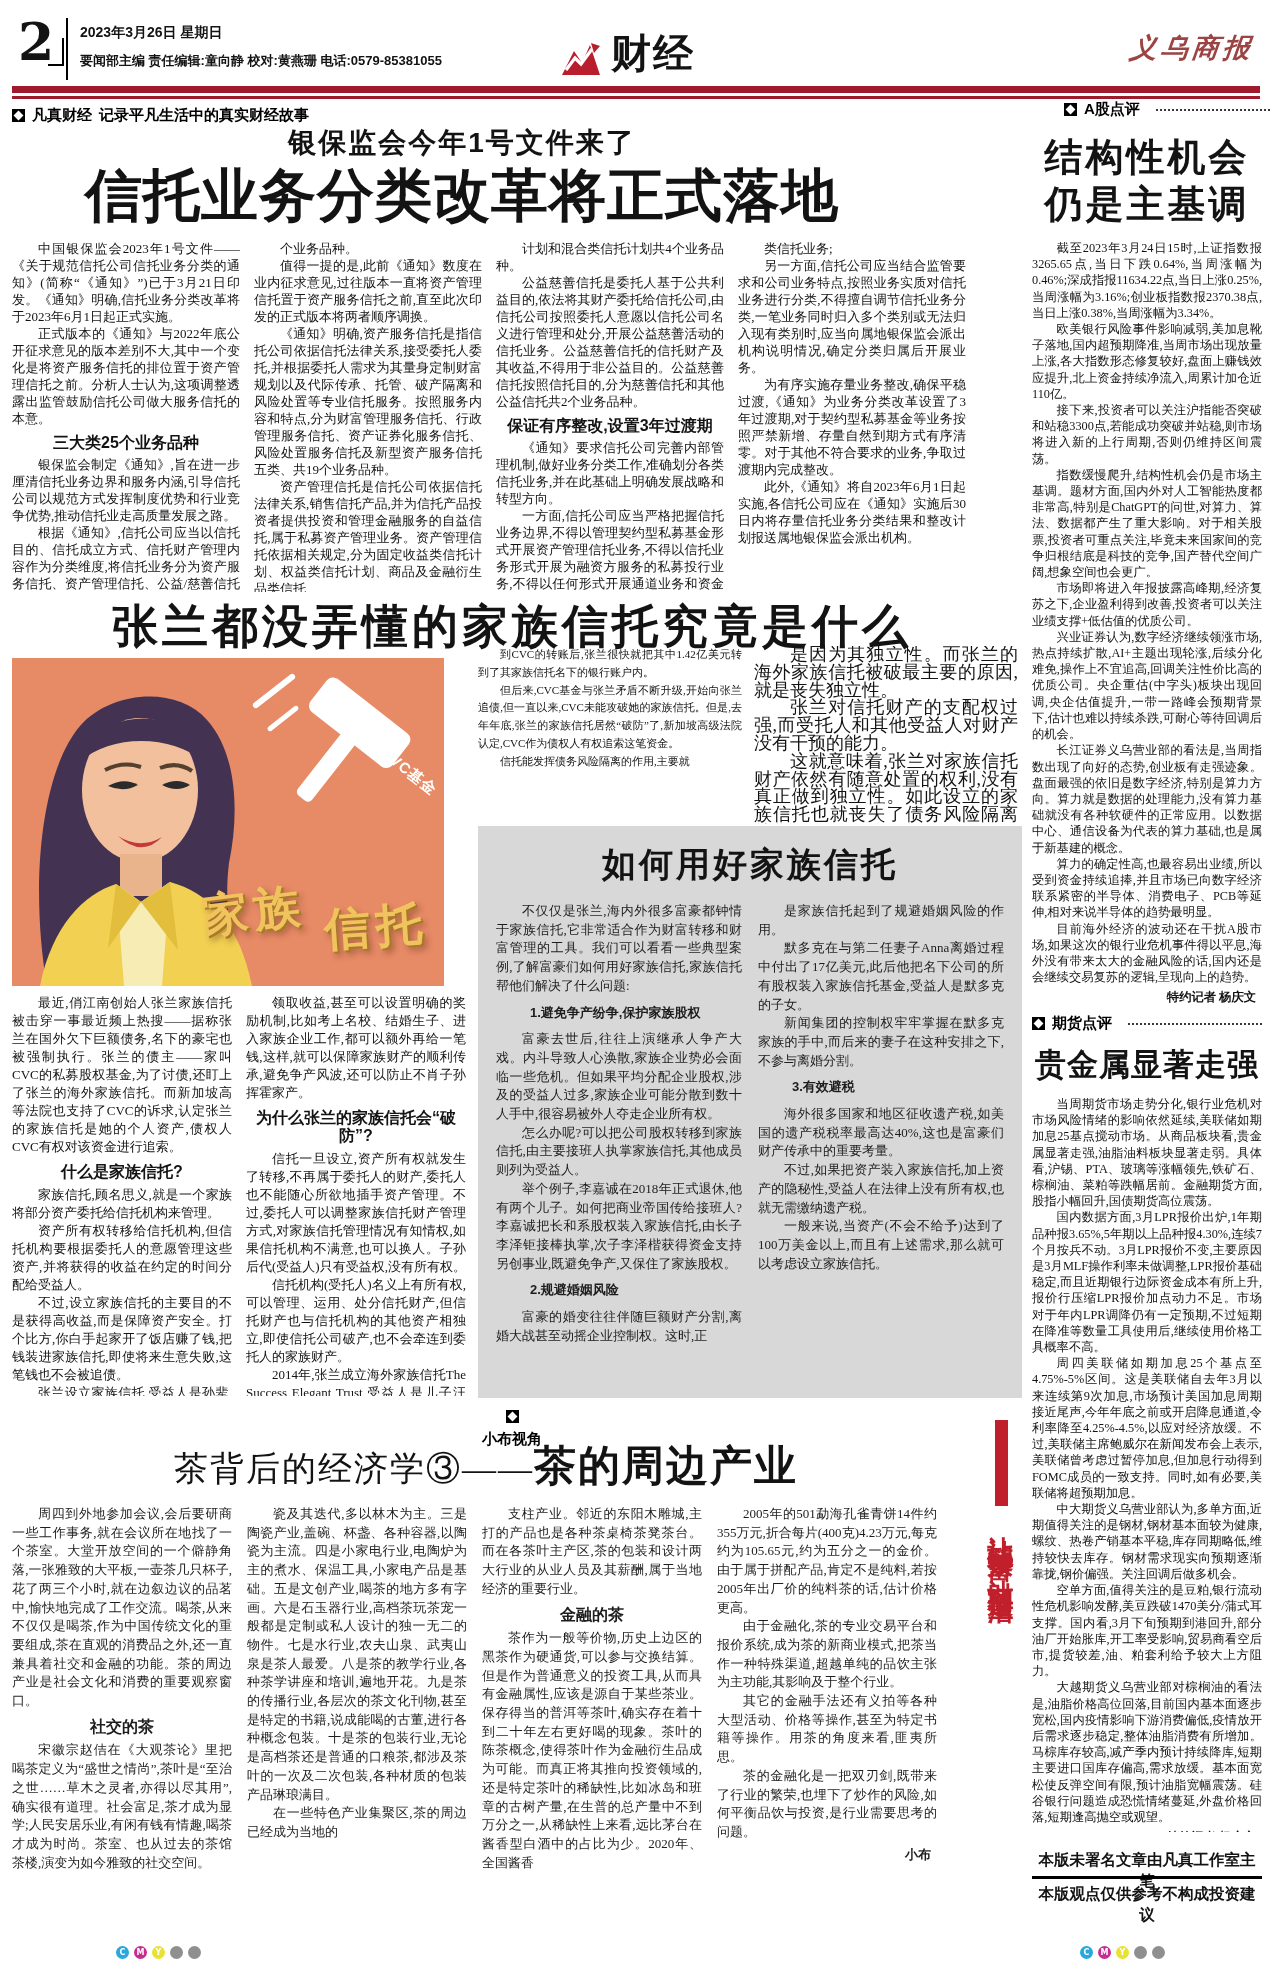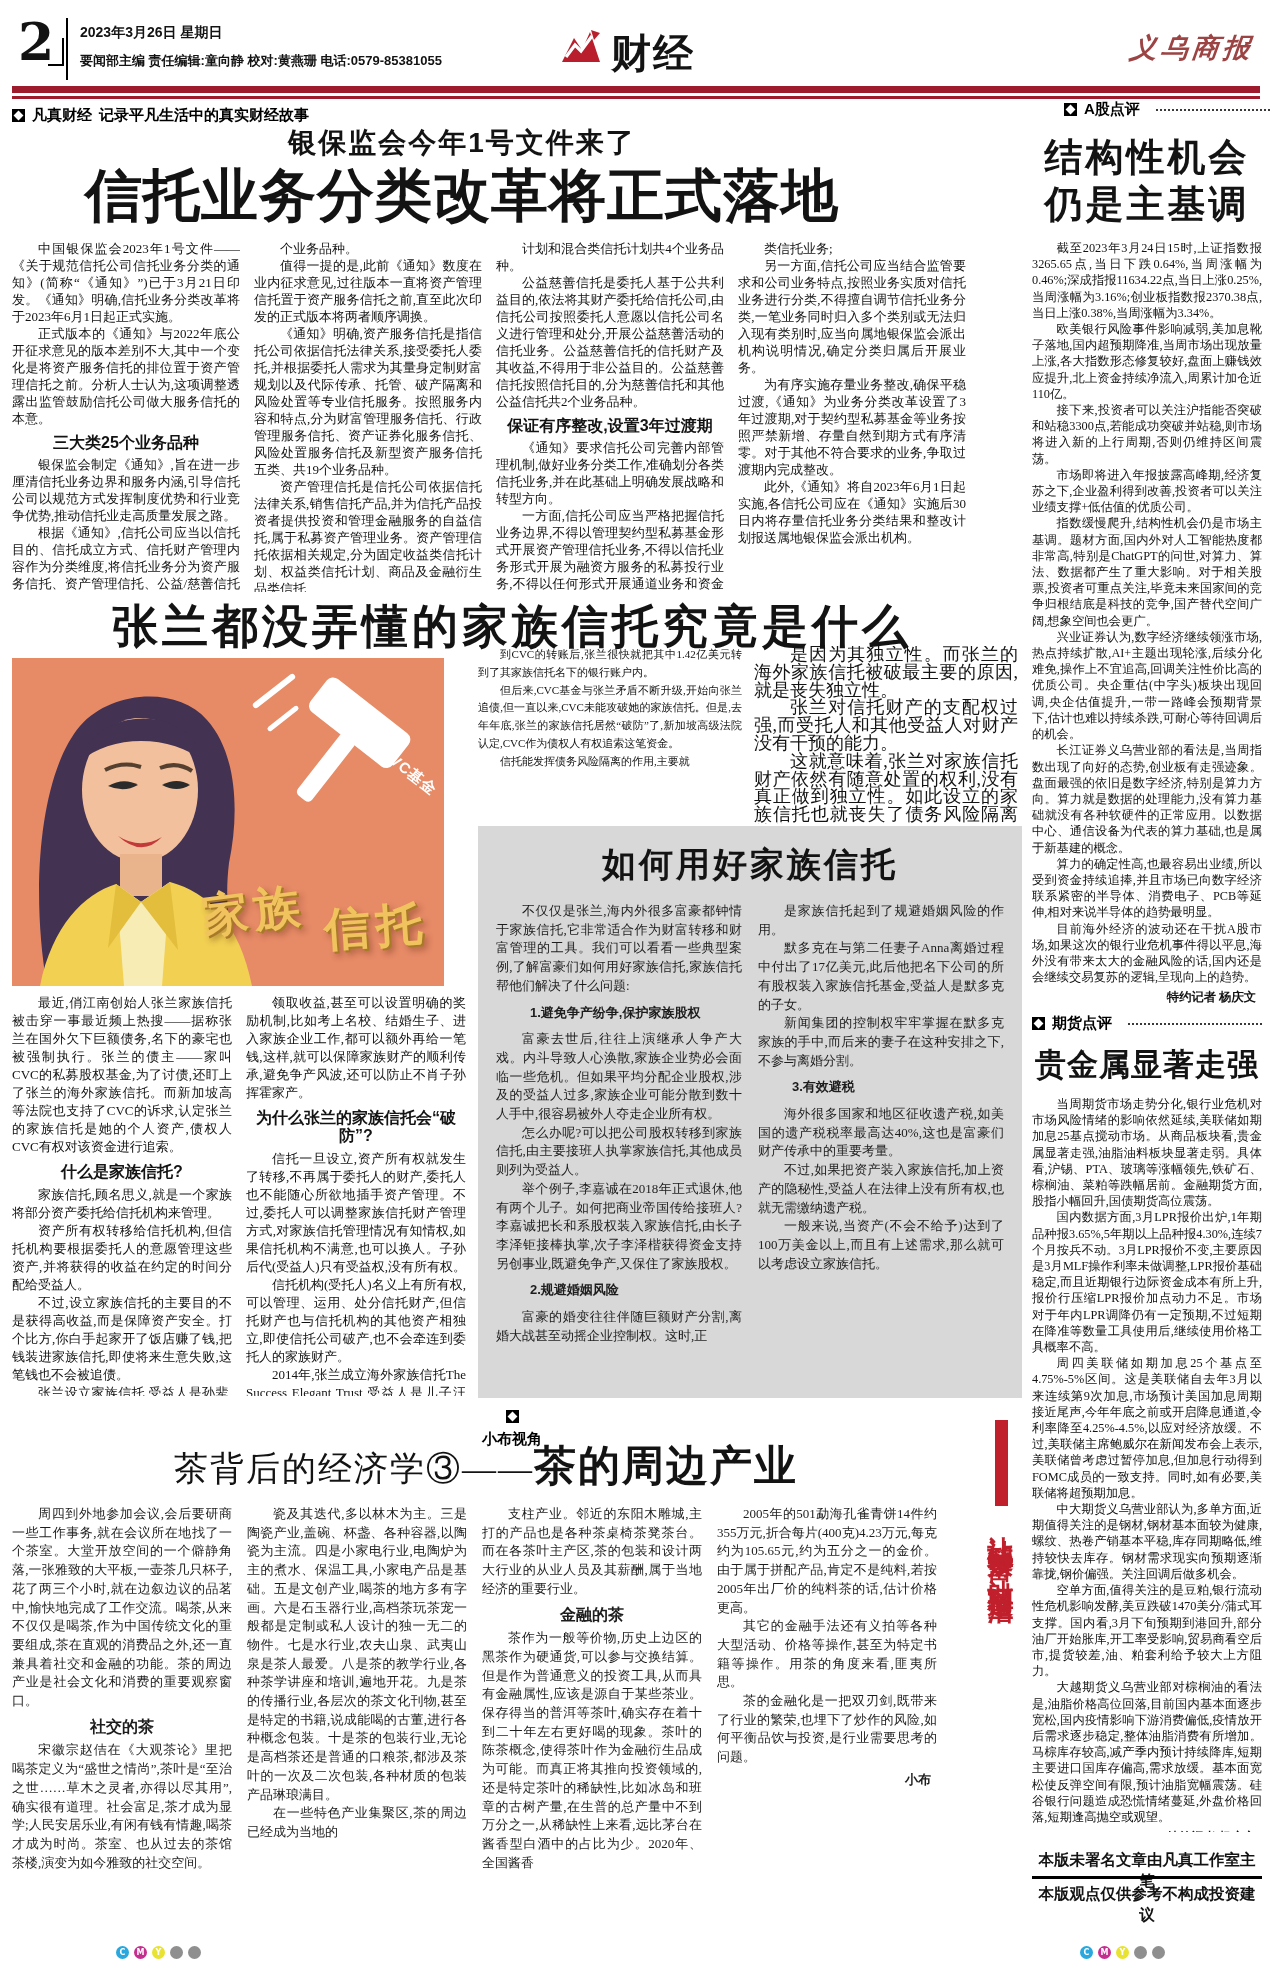--- a/index.html
+++ b/index.html
@@ -6,21 +6,21 @@
   .page{position:relative;width:1272px;height:1971px;background:#fff;overflow:hidden;
         font-family:"Liberation Serif",serif;color:#131313;}
   .abs{position:absolute;}
   
   .pagenum{font-family:"DejaVu Serif",serif;font-weight:700;font-size:52px;line-height:56px;}
   .pagenum::after{content:"";position:absolute;right:-10px;bottom:4px;width:14px;height:26px;
         border-right:2.5px solid #000;border-bottom:2.5px solid #000;}
   .hdr-divider{width:2px;background:#000;}
   .issue-line1{font-family:"Liberation Sans",sans-serif;font-weight:700;font-size:14px;}
   .issue-line2{font-family:"Liberation Sans",sans-serif;font-weight:700;font-size:13px;}
-  .section-wrap{display:flex;align-items:flex-start;gap:9px;}
+  .section-wrap{display:flex;align-items:flex-end;gap:9px;}
   .section-title{font-family:"Liberation Sans",sans-serif;font-weight:900;font-size:40px;letter-spacing:2px;}
   .masthead{font-family:"DejaVu Serif",serif;font-style:italic;font-weight:700;font-size:27px;
         color:#9c4343;letter-spacing:4px;transform:skewX(-6deg);}
   .rule-thick{height:7px;background:#9e1b2e;}
   .rule-thin{height:3px;background:#9e1b2e;}
   
   .tagrow{display:flex;align-items:center;gap:7px;font-family:"Liberation Sans",sans-serif;
         font-weight:700;font-size:15px;color:#000;}
   .tag-ico{width:13px;height:13px;background:#000;display:inline-block;position:relative;flex:0 0 auto;}
   .tag-ico::after{content:"";position:absolute;left:3px;top:3px;width:7px;height:7px;background:#fff;transform:rotate(45deg);}
@@ -224,20 +224,21 @@
       <div class="para">瓷及其迭代,多以林木为主。三是陶瓷产业,盖碗、杯盏、各种容器,以陶瓷为主流。四是小家电行业,电陶炉为主的煮水、保温工具,小家电产品是基础。五是文创产业,喝茶的地方多有字画。六是石玉器行业,高档茶玩茶宠一般都是定制或私人设计的独一无二的物件。七是水行业,农夫山泉、武夷山泉是茶人最爱。八是茶的教学行业,各种茶学讲座和培训,遍地开花。九是茶的传播行业,各层次的茶文化刊物,甚至是特定的书籍,说成能喝的古董,进行各种概念包装。十是茶的包装行业,无论是高档茶还是普通的口粮茶,都涉及茶叶的一次及二次包装,各种材质的包装产品琳琅满目。</div>
       <div class="para">在一些特色产业集聚区,茶的周边已经成为当地的</div>
     </div>
   <div class="colflow kaicol" style="left:482px;top:1505px;width:220px;height:435px;">
       <div class="para">支柱产业。邻近的东阳木雕城,主打的产品也是各种茶桌椅茶凳茶台。而在各茶叶主产区,茶的包装和设计两大行业的从业人员及其薪酬,属于当地经济的重要行业。</div>
       <div class="sub-head">金融的茶</div>
       <div class="para">茶作为一般等价物,历史上边区的黑茶作为硬通货,可以参与交换结算。但是作为普通意义的投资工具,从而具有金融属性,应该是源自于某些茶业。保存得当的普洱等茶叶,确实存在着十到二十年左右更好喝的现象。茶叶的陈茶概念,使得茶叶作为金融衍生品成为可能。而真正将其推向投资领域的,还是特定茶叶的稀缺性,比如冰岛和班章的古树产量,在生普的总产量中不到万分之一,从稀缺性上来看,远比茅台在酱香型白酒中的占比为少。2020年、全国酱香</div>
     </div>
   <div class="colflow kaicol" style="left:717px;top:1505px;width:220px;height:435px;">
       <div class="para">2005年的501勐海孔雀青饼14件约355万元,折合每片(400克)4.23万元,每克约为105.65元,约为五分之一的金价。由于属于拼配产品,肯定不是纯料,若按2005年出厂价的纯料茶的话,估计价格更高。</div>
+      <div class="para">由于金融化,茶的专业交易平台和报价系统,成为茶的新商业模式,把茶当作一种特殊渠道,超越单纯的品饮主张为主功能,其影响及于整个行业。</div>
       <div class="para">其它的金融手法还有义拍等各种大型活动、价格等操作,甚至为特定书籍等操作。用茶的角度来看,匪夷所思。</div>
       <div class="para">茶的金融化是一把双刃剑,既带来了行业的繁荣,也埋下了炒作的风险,如何平衡品饮与投资,是行业需要思考的问题。</div>
       <div class="byline">小布</div>
     </div>
 
   <div class="abs vbanner" style="left:984px;top:1420px;width:34px;">
     <div class="bar"></div>
     <div class="vchars" style="margin-top:10px;">让认知链接财富</div>
     <div class="vchars" style="margin-top:22px;">让财富创造生活</div>
   </div>
@@ -248,22 +249,22 @@
     <span class="tag-dots"></span>
   </div>
   <div class="abs sb-head" style="left:1032px;top:134px;width:230px;font-size:38px;line-height:47px;letter-spacing:3px;">
     <div>结构性机会</div>
     <div>仍是主基调</div>
   </div>
   <div class="colflow smallcol" style="left:1032px;top:240px;width:230px;height:764px;">
       <div class="para">截至2023年3月24日15时,上证指数报3265.65点,当日下跌0.64%,当周涨幅为0.46%;深成指报11634.22点,当日上涨0.25%,当周涨幅为3.16%;创业板指数报2370.38点,当日上涨0.38%,当周涨幅为3.34%。</div>
       <div class="para">欧美银行风险事件影响减弱,美加息靴子落地,国内超预期降准,当周市场出现放量上涨,各大指数形态修复较好,盘面上赚钱效应提升,北上资金持续净流入,周累计加仓近110亿。</div>
       <div class="para">接下来,投资者可以关注沪指能否突破和站稳3300点,若能成功突破并站稳,则市场将进入新的上行周期,否则仍维持区间震荡。</div>
+      <div class="para">指数缓慢爬升,结构性机会仍是市场主基调。题材方面,国内外对人工智能热度都非常高,特别是ChatGPT的问世,对算力、算法、数据都产生了重大影响。对于相关股票,投资者可重点关注,毕竟未来国家间的竞争归根结底是科技的竞争,国产替代空间广阔,想象空间也会更广。</div>
       <div class="para">市场即将进入年报披露高峰期,经济复苏之下,企业盈利得到改善,投资者可以关注业绩支撑+低估值的优质公司。</div>
-      <div class="para">指数缓慢爬升,结构性机会仍是市场主基调。题材方面,国内外对人工智能热度都非常高,特别是ChatGPT的问世,对算力、算法、数据都产生了重大影响。对于相关股票,投资者可重点关注,毕竟未来国家间的竞争归根结底是科技的竞争,国产替代空间广阔,想象空间也会更广。</div>
       <div class="para">兴业证券认为,数字经济继续领涨市场,热点持续扩散,AI+主题出现轮涨,后续分化难免,操作上不宜追高,回调关注性价比高的优质公司。央企重估(中字头)板块出现回调,央企估值提升,一带一路峰会预期背景下,估计也难以持续杀跌,可耐心等待回调后的机会。</div>
       <div class="para">长江证券义乌营业部的看法是,当周指数出现了向好的态势,创业板有走强迹象。盘面最强的依旧是数字经济,特别是算力方向。算力就是数据的处理能力,没有算力基础就没有各种软硬件的正常应用。以数据中心、通信设备为代表的算力基础,也是属于新基建的概念。</div>
       <div class="para">算力的确定性高,也最容易出业绩,所以受到资金持续追捧,并且市场已向数字经济联系紧密的半导体、消费电子、PCB等延伸,相对来说半导体的趋势最明显。</div>
       <div class="para">目前海外经济的波动还在干扰A股市场,如果这次的银行业危机事件得以平息,海外没有带来太大的金融风险的话,国内还是会继续交易复苏的逻辑,呈现向上的趋势。</div>
       <div class="byline">特约记者 杨庆文</div>
     </div>
 
   <div class="abs tagrow" style="left:1032px;top:1014px;width:230px;">
     <span class="tag-ico"></span>
     <span>期货点评</span>

